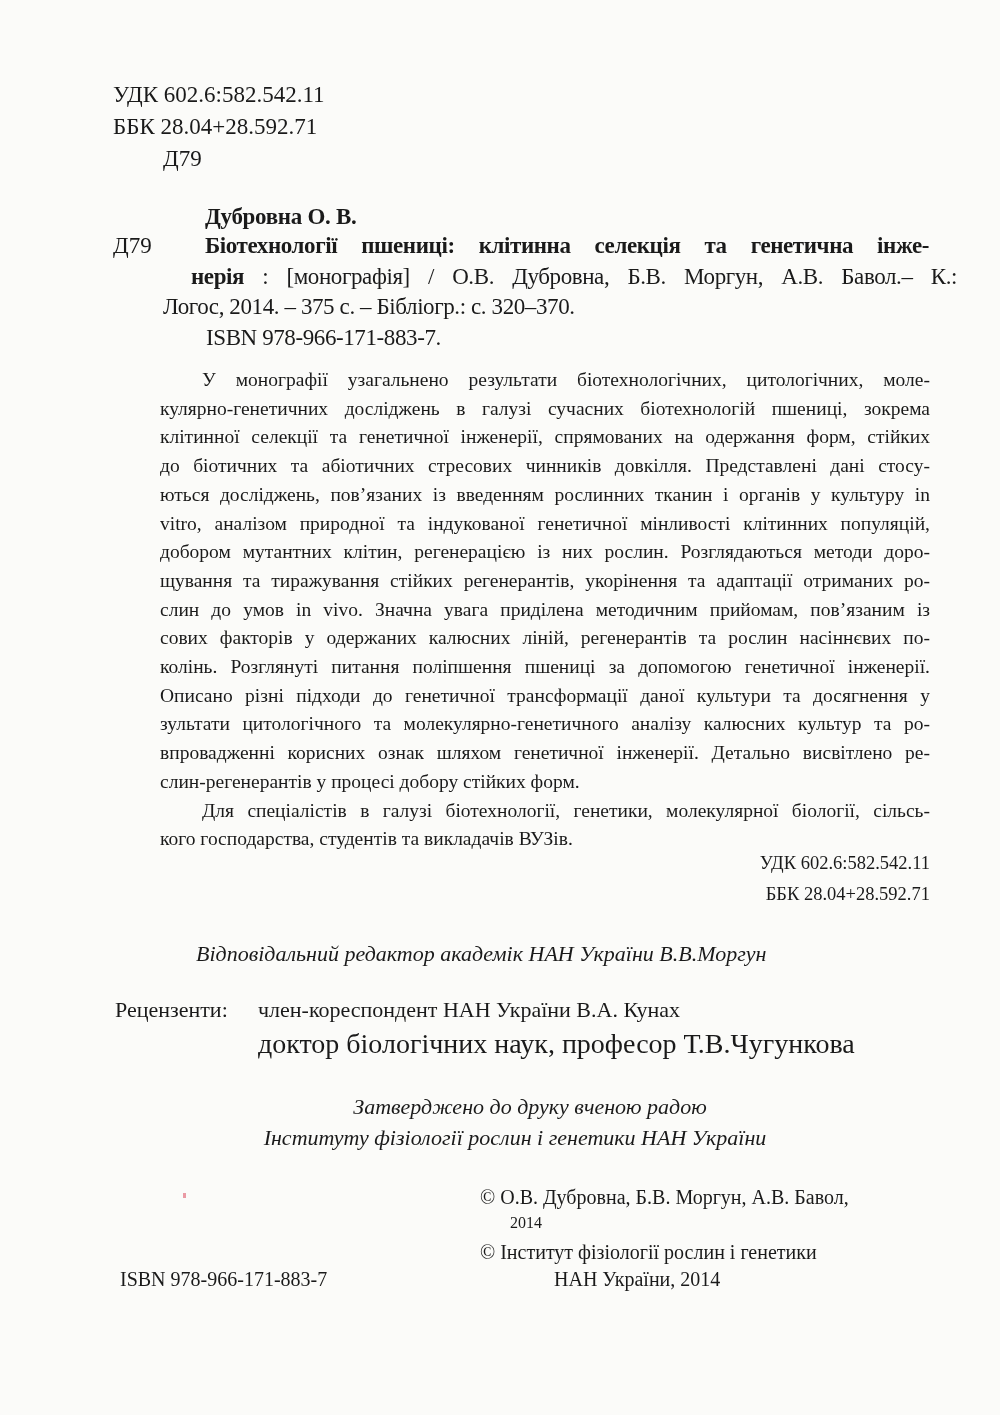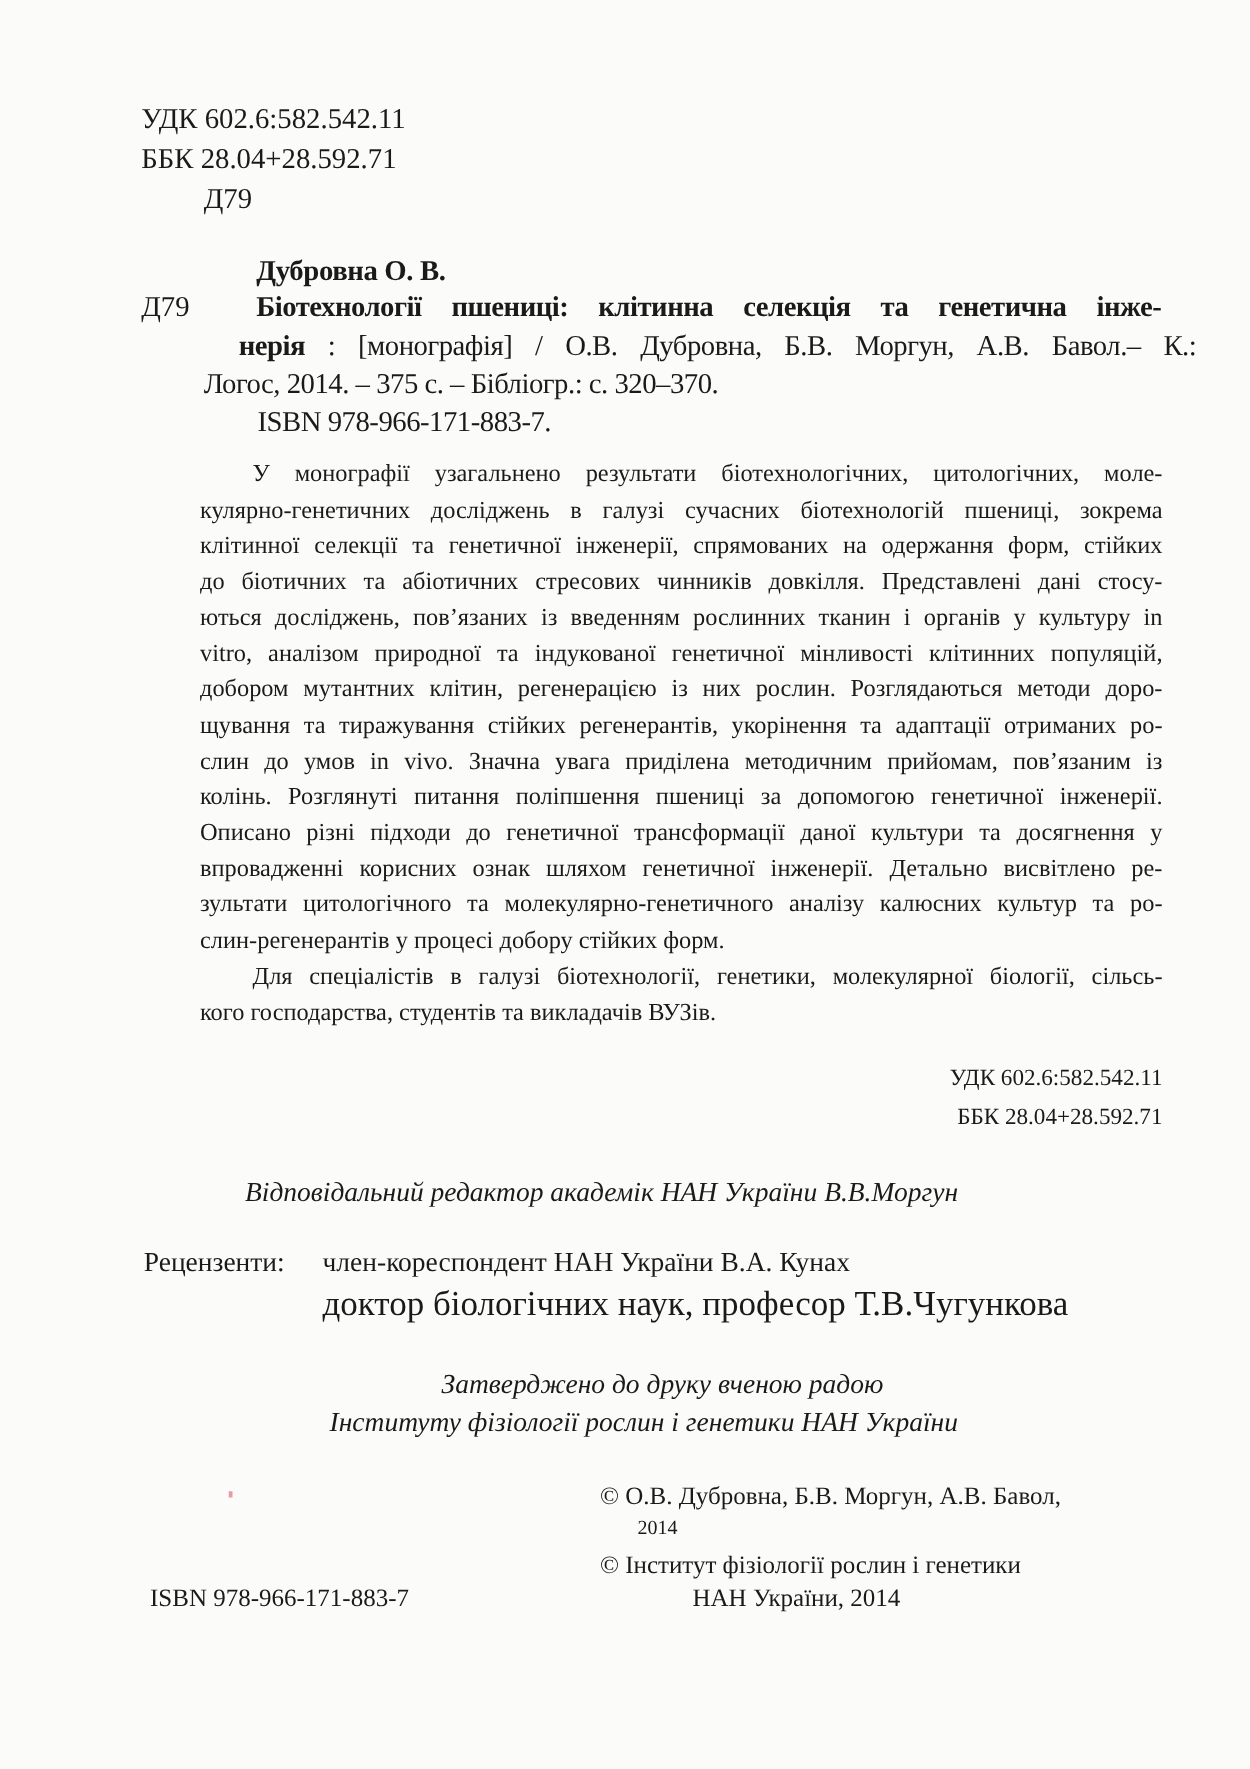--- a/index.html
+++ b/index.html
@@ -35,24 +35,25 @@
 <div class="para" style="top:366px;">
   <span class="line" style="padding-left:42px;">У монографії узагальнено результати біотехнологічних, цитологічних, моле-</span>
   <span class="line">кулярно-генетичних досліджень в галузі сучасних біотехнологій пшениці, зокрема</span>
   <span class="line">клітинної селекції та генетичної інженерії, спрямованих на одержання форм, стійких</span>
   <span class="line">до біотичних та абіотичних стресових чинників довкілля. Представлені дані стосу-</span>
   <span class="line">ються досліджень, пов’язаних із введенням рослинних тканин і органів у культуру in</span>
   <span class="line">vitro, аналізом природної та індукованої генетичної мінливості клітинних популяцій,</span>
   <span class="line">добором мутантних клітин, регенерацією із них рослин. Розглядаються методи доро-</span>
   <span class="line">щування та тиражування стійких регенерантів, укорінення та адаптації отриманих ро-</span>
   <span class="line">слин до умов in vivo. Значна увага приділена методичним прийомам, пов’язаним із</span>
+  <span class="line">сових факторів у одержаних калюсних ліній, регенерантів та рослин насіннєвих по-</span>
   <span class="line">колінь. Розглянуті питання поліпшення пшениці за допомогою генетичної інженерії.</span>
   <span class="line">Описано різні підходи до генетичної трансформації даної культури та досягнення у</span>
+  <span class="line">зультати цитологічного та молекулярно-генетичного аналізу калюсних культур та ро-</span>
   <span class="line">впровадженні корисних ознак шляхом генетичної інженерії. Детально висвітлено ре-</span>
-  <span class="line">зультати цитологічного та молекулярно-генетичного аналізу калюсних культур та ро-</span>
   <span class="line last">слин-регенерантів у процесі добору стійких форм.</span>
   <span class="line" style="padding-left:42px;">Для спеціалістів в галузі біотехнології, генетики, молекулярної біології, сільсь-</span>
   <span class="line last">кого господарства, студентів та викладачів ВУЗів.</span>
 </div>
 
 <div class="abs" style="right:70px;top:853px;font-size:18.5px;">УДК 602.6:582.542.11</div>
 <div class="abs" style="right:70px;top:884px;font-size:18.5px;">ББК 28.04+28.592.71</div>
 
 <div class="abs ital" style="left:196px;top:941px;font-size:22px;">Відповідальний редактор академік НАН України В.В.Моргун</div>
 

